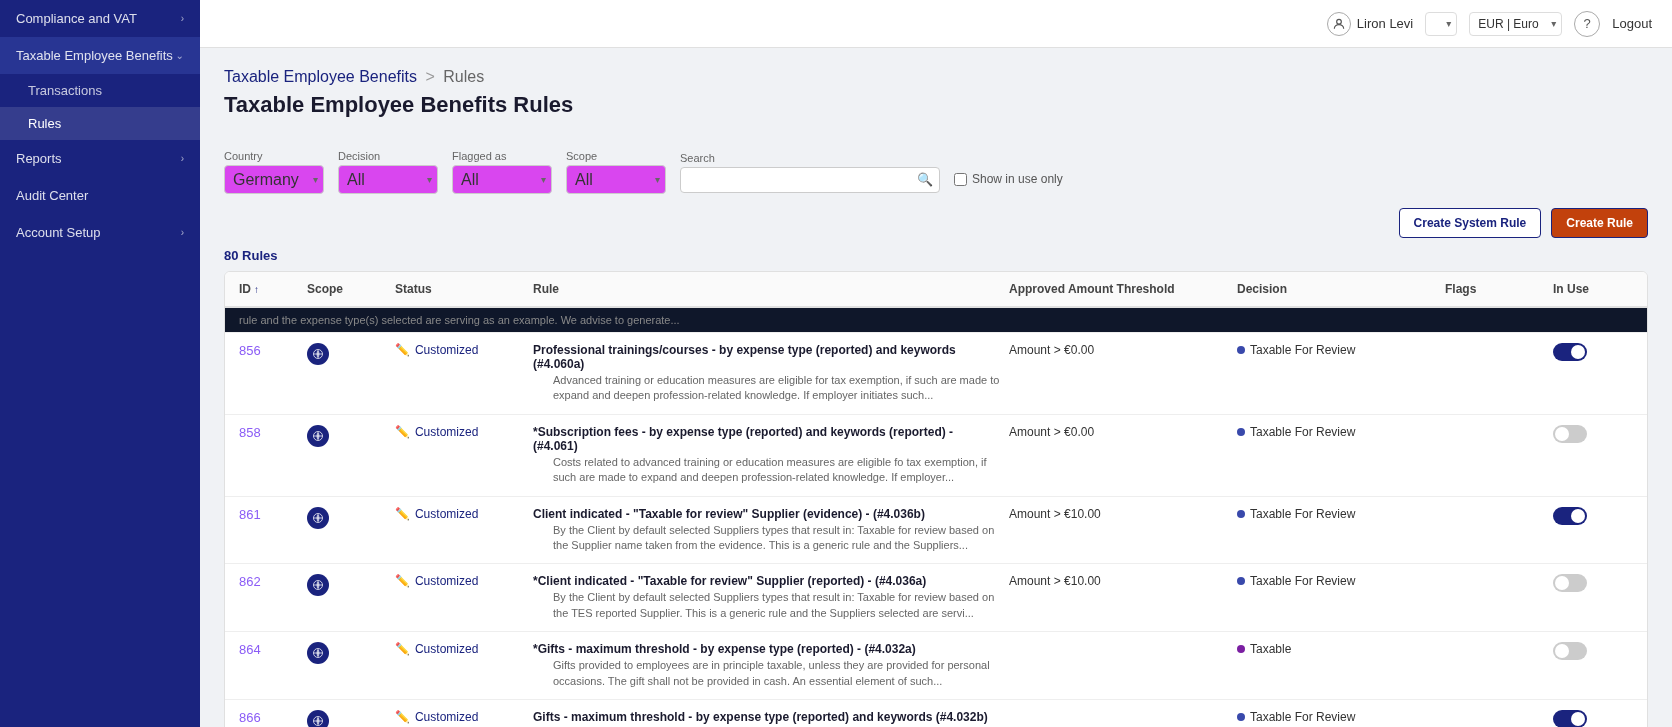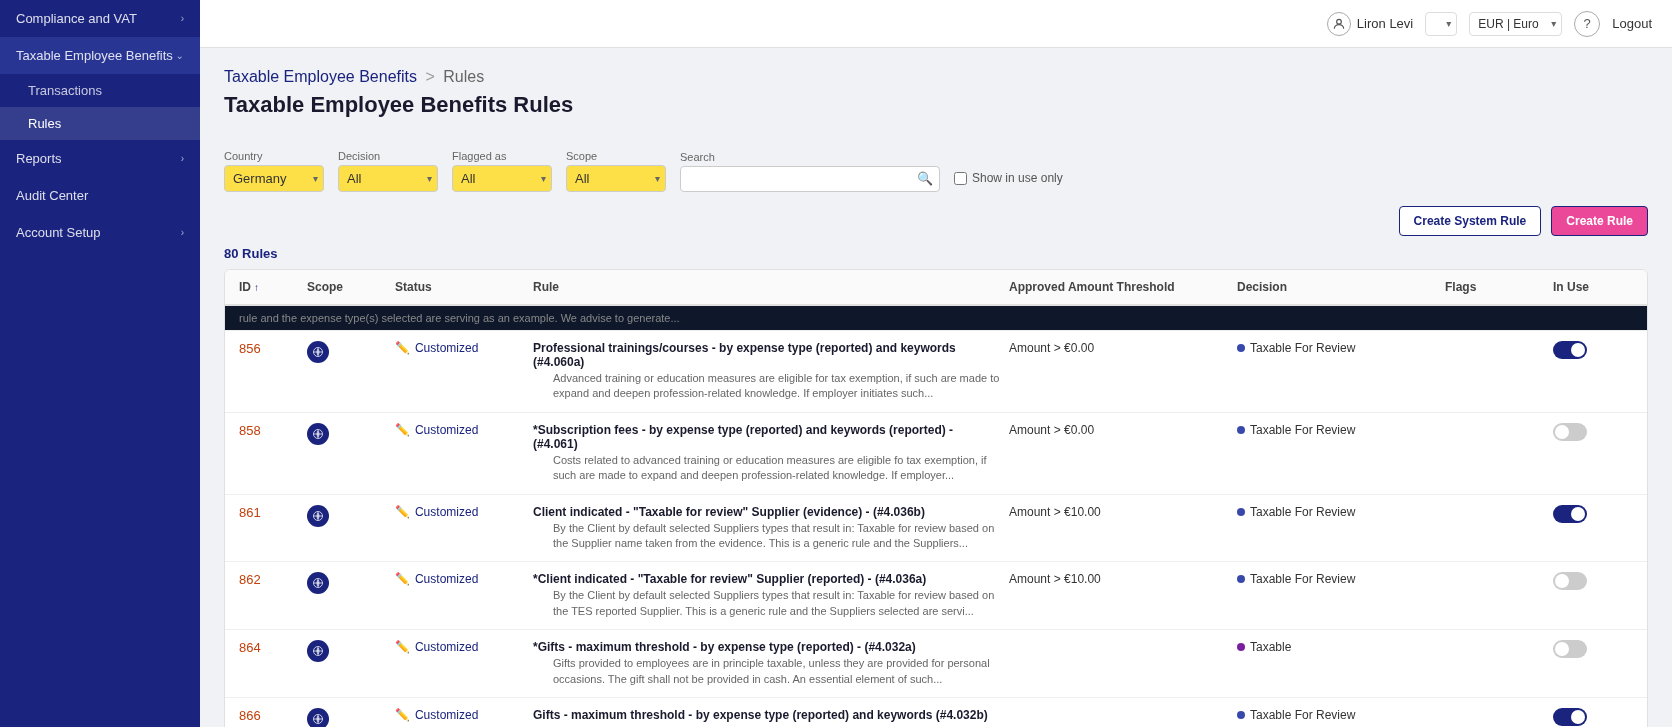--- a/index.html
+++ b/index.html
@@ -34,44 +34,44 @@
     
     .content { flex: 1; padding: 20px 24px; overflow-y: auto; background: #f0f2f5; }
     .breadcrumb { font-size: 16px; color: #1a237e; margin-bottom: 6px; }
     .breadcrumb span { color: #666; }
     .page-title { font-size: 22px; font-weight: 600; color: #1a1a2e; margin-bottom: 32px; }
 
     
     .filters-row { display: flex; align-items: center; gap: 14px; margin-bottom: 14px; flex-wrap: wrap; }
     .filter-group { display: flex; flex-direction: column; gap: 3px; }
     .filter-label { font-size: 11px; color: #666; }
-    .filter-select { border: 1px solid #ccc; border-radius: 4px; padding: 5px 24px 5px 8px; font-size: 13px; color: #333; background: #fde047; appearance: none; cursor: pointer; min-width: 100px; }
+    .filter-select { border: 1px solid #ccc; border-radius: 4px; padding: 5px 24px 5px 8px; font-size: 16px; color: #333; background: #d946ef; appearance: none; cursor: pointer; min-width: 100px; }
     .filter-select-wrapper { position: relative; display: inline-flex; align-items: center; }
     .filter-select-wrapper::after { content: '▾'; position: absolute; right: 6px; font-size: 10px; color: #666; pointer-events: none; }
     .search-group { display: flex; flex-direction: column; gap: 3px; flex: 1; max-width: 260px; }
     .search-input-wrapper { position: relative; display: flex; align-items: center; }
     .search-input { border: 1px solid #ccc; border-radius: 4px; padding: 5px 28px 5px 8px; font-size: 12px; color: #333; background: #fff; width: 100%; outline: none; }
     .search-icon-btn { position: absolute; right: 6px; color: #888; font-size: 13px; }
     .show-in-use-label { display: flex; align-items: center; gap: 5px; font-size: 12px; color: #555; cursor: pointer; margin-top: 14px; white-space: nowrap; }
     .show-in-use-label input { cursor: pointer; }
 
     
     .actions-row { display: flex; justify-content: flex-end; gap: 10px; margin-bottom: 10px; }
     .btn-system { background: #fff; border: 1px solid #1a237e; color: #1a237e; border-radius: 4px; padding: 7px 14px; font-size: 12px; font-weight: 600; cursor: pointer; }
-    .btn-create { background: #ec4899; border: 1px solid #1a237e; color: #fff; border-radius: 4px; padding: 7px 14px; font-size: 12px; font-weight: 600; cursor: pointer; }
+    .btn-create { background: #c2410c; border: 1px solid #1a237e; color: #fff; border-radius: 4px; padding: 7px 14px; font-size: 12px; font-weight: 600; cursor: pointer; }
 
     
     .rules-count { font-size: 13px; font-weight: 600; color: #1a237e; margin-bottom: 8px; }
 
     
     .table-container { background: #fff; border-radius: 6px; border: 1px solid #e0e0e0; overflow: hidden; }
     .table-header { display: grid; grid-template-columns: 60px 80px 130px 1fr 220px 200px 100px 80px; padding: 10px 14px; border-bottom: 2px solid #e0e0e0; background: #fafafa; font-size: 12px; font-weight: 600; color: #444; align-items: center; gap: 8px; }
     .table-row { display: grid; grid-template-columns: 60px 80px 130px 1fr 220px 200px 100px 80px; padding: 10px 14px; border-bottom: 1px solid #eee; align-items: start; gap: 8px; font-size: 12px; color: #333; }
     .table-row:last-child { border-bottom: none; }
-    .col-id { font-size: 13px; font-weight: 500; color: #c2410c; display: flex; align-items: center; gap: 4px; }
+    .col-id { font-size: 13px; font-weight: 500; color: #8b5cf6; display: flex; align-items: center; gap: 4px; }
     .scope-icon { width: 22px; height: 22px; border-radius: 50%; background: #1a237e; display: flex; align-items: center; justify-content: center; }
     .scope-icon svg { width: 12px; height: 12px; fill: #fff; }
     .status-cell { display: flex; align-items: center; gap: 5px; color: #1a237e; }
     .pencil-icon { font-size: 12px; color: #1a237e; }
     .rule-title { font-weight: 600; color: #1a1a2e; font-size: 12px; margin-bottom: 2px; }
     .rule-desc { font-size: 11px; color: #666; line-height: 1.4; margin-left: 20px; }
     .amount-cell { font-size: 12px; color: #333; }
     .decision-cell { display: flex; align-items: center; gap: 5px; font-size: 12px; color: #333; }
     .decision-dot { width: 8px; height: 8px; border-radius: 50%; background: #3949ab; flex-shrink: 0; }
     .decision-dot.purple { background: #7b1fa2; }

